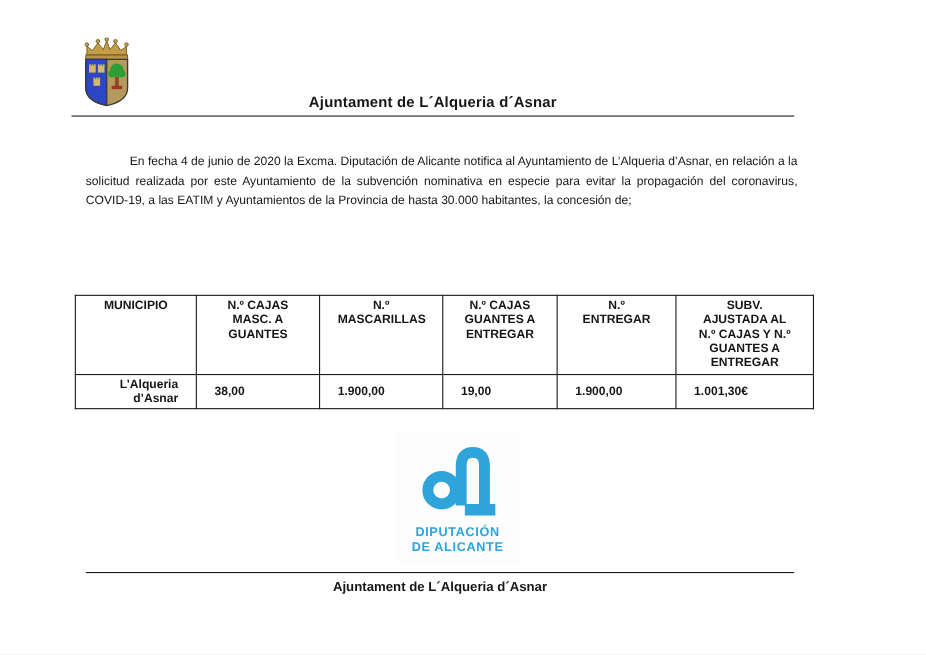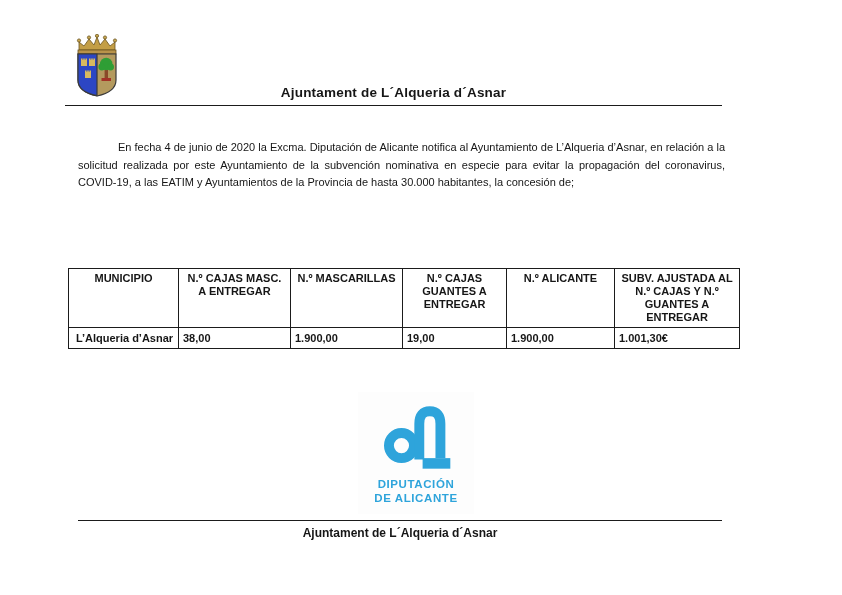--- a/index.html
+++ b/index.html
@@ -33,25 +33,25 @@
   }
 
   
   .grants-table {
     position:absolute; left:68px; top:268px; width:671px;
     border-collapse:collapse; table-layout:fixed;
     font-size:11px; font-weight:bold;
   }
   .grants-table th, .grants-table td {
     border:1.6px solid #1b1b1b;
-    padding:3px 4px;
+    padding:3px 16px;
   }
   .grants-table th { height:57px; vertical-align:top; text-align:center; line-height:13px; }
   .grants-table td { height:21px; vertical-align:middle; }
-  .grants-table td.cell-municipio { text-align:center; padding-left:6px;margin-top:28px; }
+  .grants-table td.cell-municipio { text-align:right; padding-left:6px;margin-top:28px; }
   .col-0{width:110px;} .col-1{width:112px;} .col-2{width:112px;}
   .col-3{width:104px;} .col-4{width:108px;} .col-5{width:125px;}
 
   
   .diputacion-logo {
     position:absolute; left:358px; top:392px; width:116px; height:122px;
     background:#fdfdfd;
     display:flex; flex-direction:column; align-items:center;
   }
   .diputacion-logo svg { margin-top:12px; }
@@ -130,24 +130,24 @@
       <col class="col-0">
         <col class="col-1">
         <col class="col-2">
       <col class="col-3">
         <col class="col-4">
         <col class="col-5">
     </colgroup>
     <thead>
       <tr>
         <th>MUNICIPIO</th>
-        <th>N.º CAJAS MASC. A ENTREGAR</th>
+        <th>N.º CAJAS MASC. A GUANTES</th>
         <th>N.º MASCARILLAS</th>
         <th>N.º CAJAS GUANTES A ENTREGAR</th>
-        <th>N.º ALICANTE</th>
+        <th>N.º ENTREGAR</th>
         <th>SUBV. AJUSTADA AL N.º CAJAS Y N.º GUANTES A ENTREGAR</th>
       </tr>
     </thead>
     <tbody>
       <tr>
         <td class="cell-municipio">L’Alqueria d’Asnar</td>
         <td>38,00</td>
         <td>1.900,00</td>
         <td>19,00</td>
         <td>1.900,00</td>

